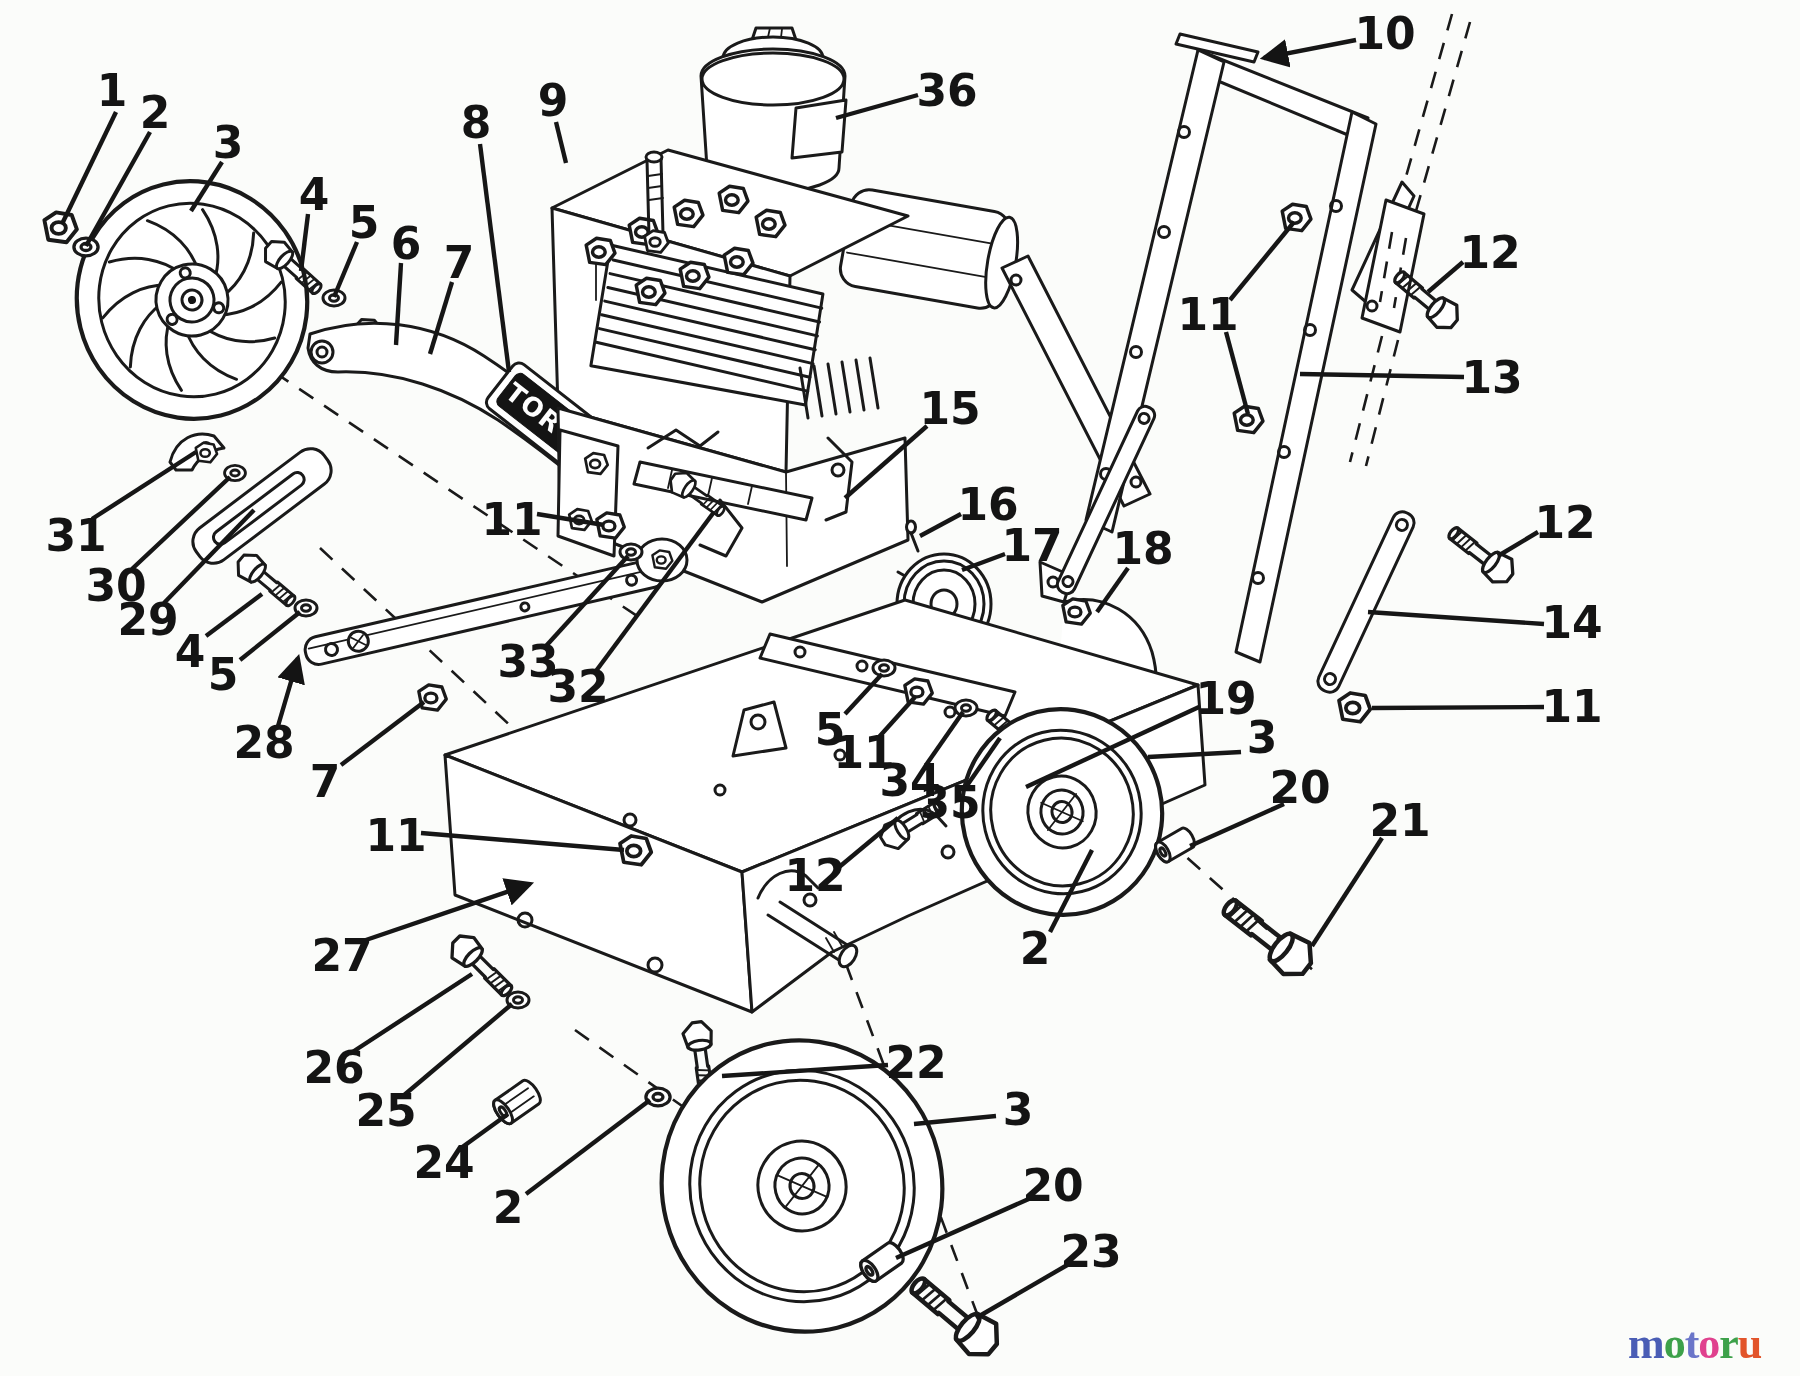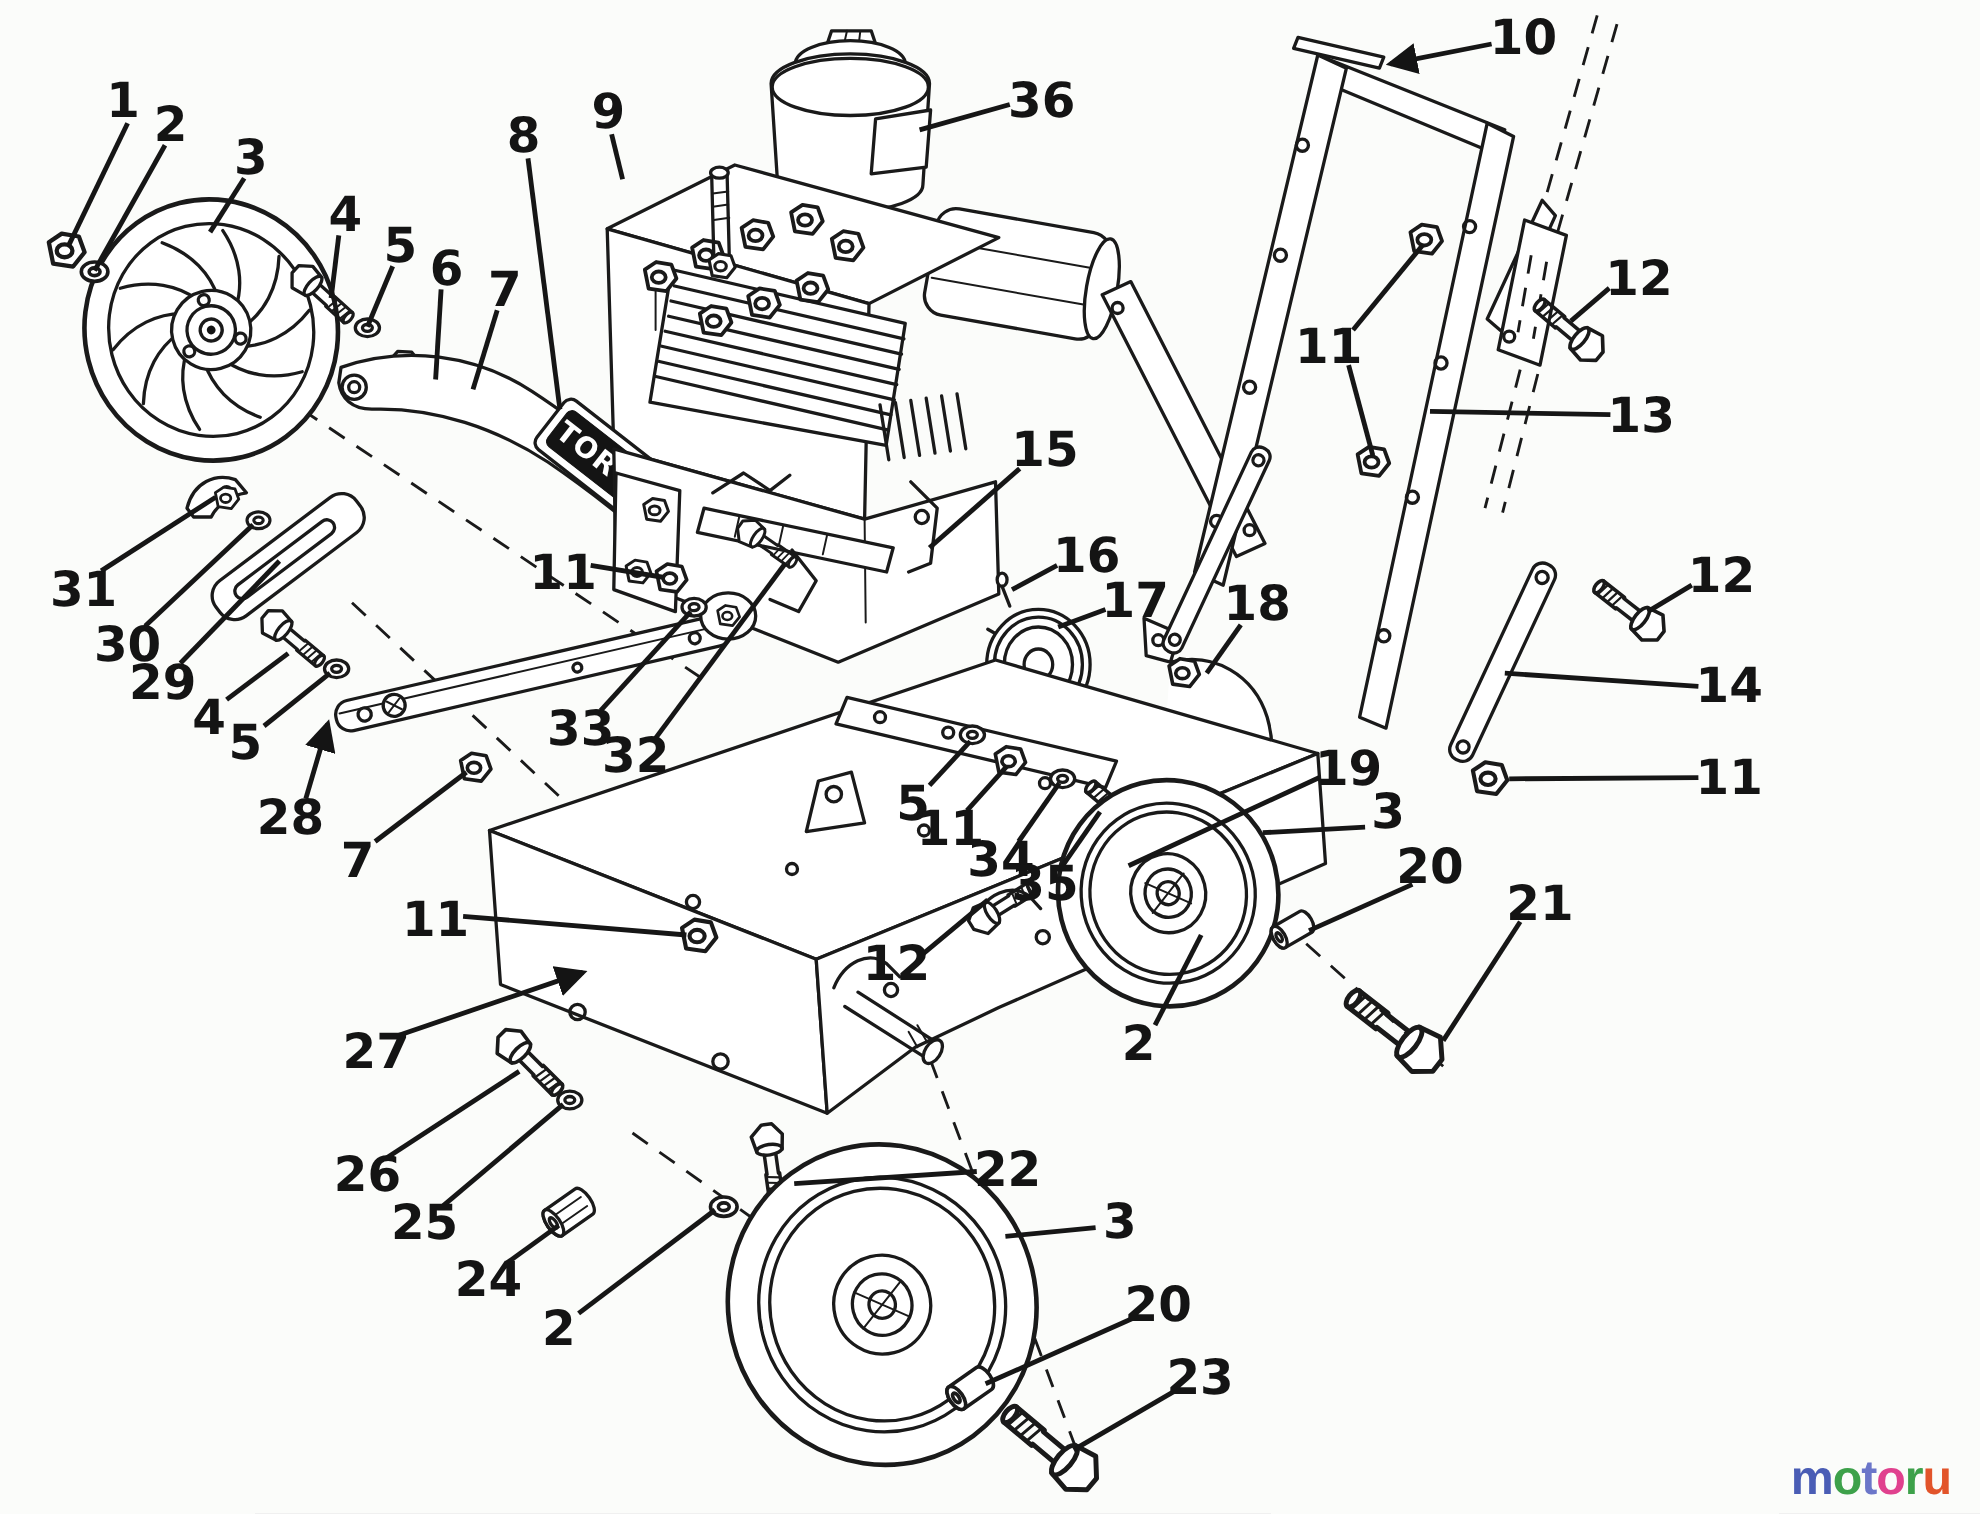--- a/index.html
+++ b/index.html
@@ -9,21 +9,21 @@
   .s{stroke:#1a1a1a;stroke-width:3;fill:none;stroke-linecap:round;stroke-linejoin:round;}
   .f{fill:#ffffff;}
   .sw2{stroke-width:1.8;}
   .sw4{stroke-width:4.2;}
   .dash{stroke:#1a1a1a;stroke-width:2.6;fill:none;stroke-dasharray:17 13;}
   .leader{stroke:#161616;stroke-width:4.4;fill:none;}
   .callout{font:700 44px "DejaVu Sans",sans-serif;fill:#141414;text-anchor:middle;}
   .badge-text{font:700 26px "DejaVu Sans",sans-serif;fill:#ffffff;text-anchor:middle;letter-spacing:1px;}
   .fd{fill:#141414;stroke:none;}
   #watermark{position:absolute;left:1628px;top:1322px;width:170px;
-             font-family:Liberation Sans, sans-serif;font-weight:700;font-size:44px;line-height:44px;
+             font-family:Liberation Serif, serif;font-weight:700;font-size:44px;line-height:44px;
              letter-spacing:-1px;white-space:nowrap;}
 </style>
 </head>
 <body>
 
 <div id="stage">
 <svg width="1800" height="1376" viewBox="0 0 1800 1376" xmlns="http://www.w3.org/2000/svg">
 
   <defs>
     <marker id="arrowhead" viewBox="0 0 10 10" refX="8.5" refY="5" markerWidth="6.5" markerHeight="6.5" orient="auto">

